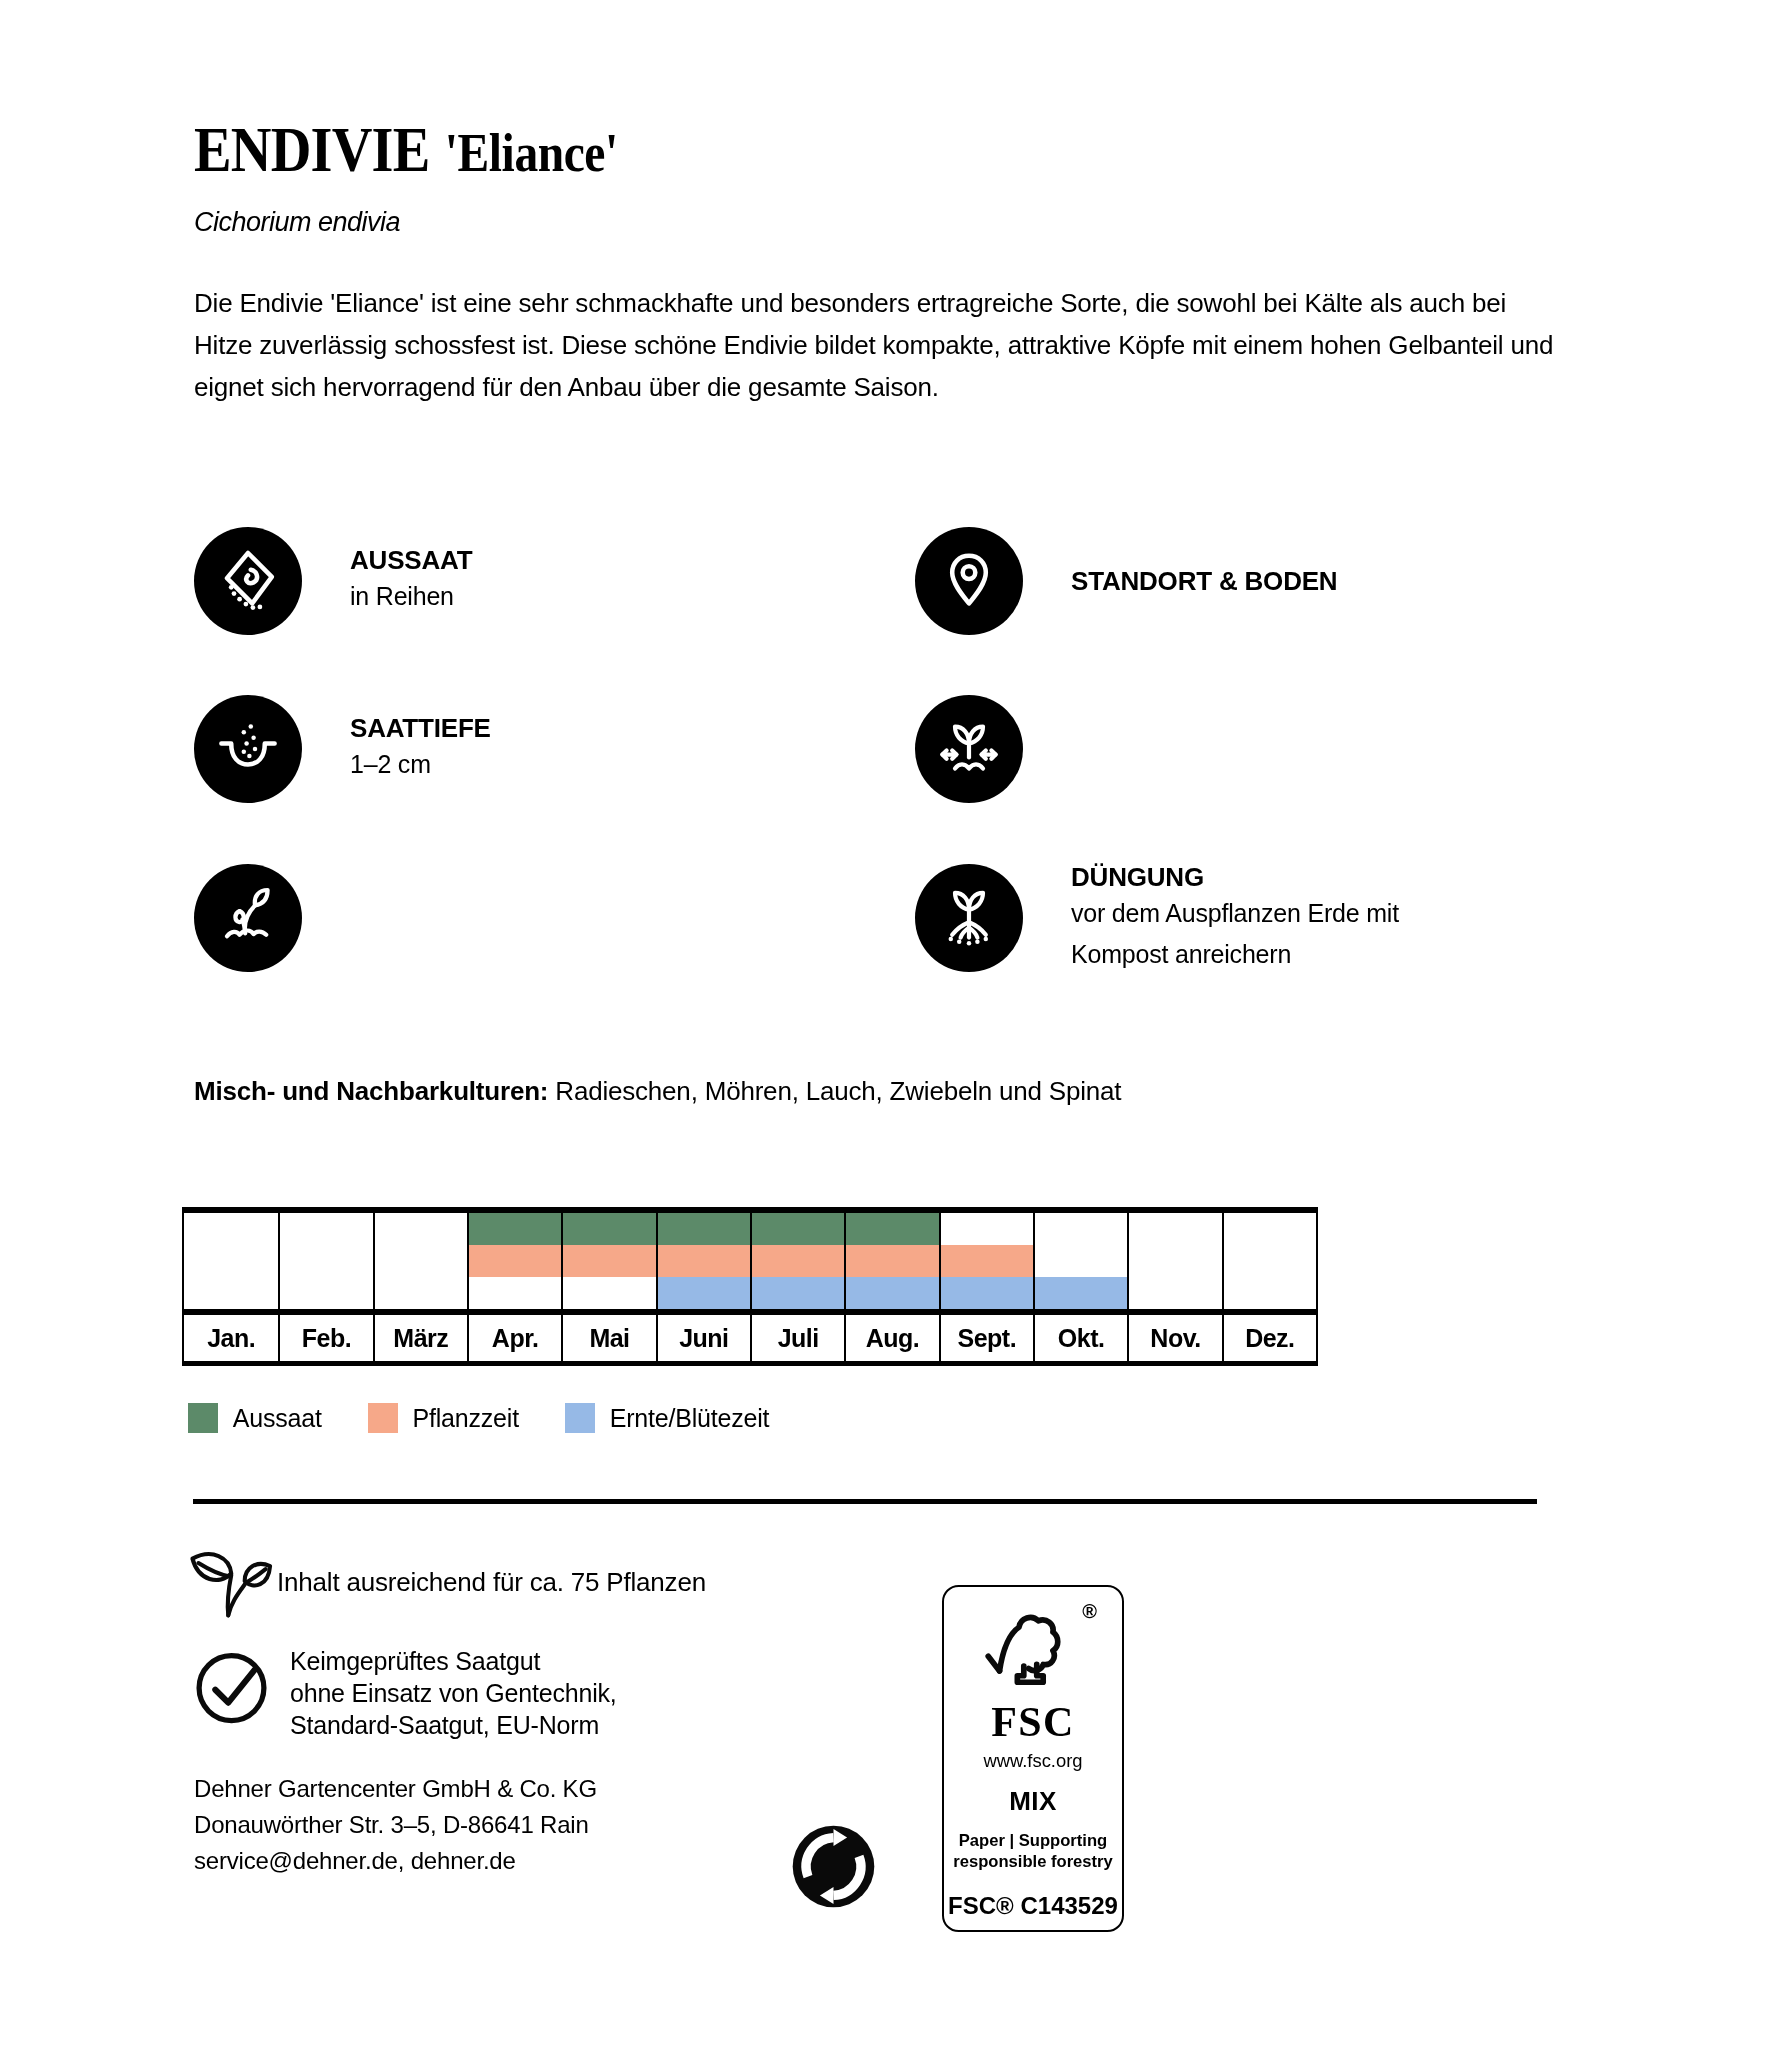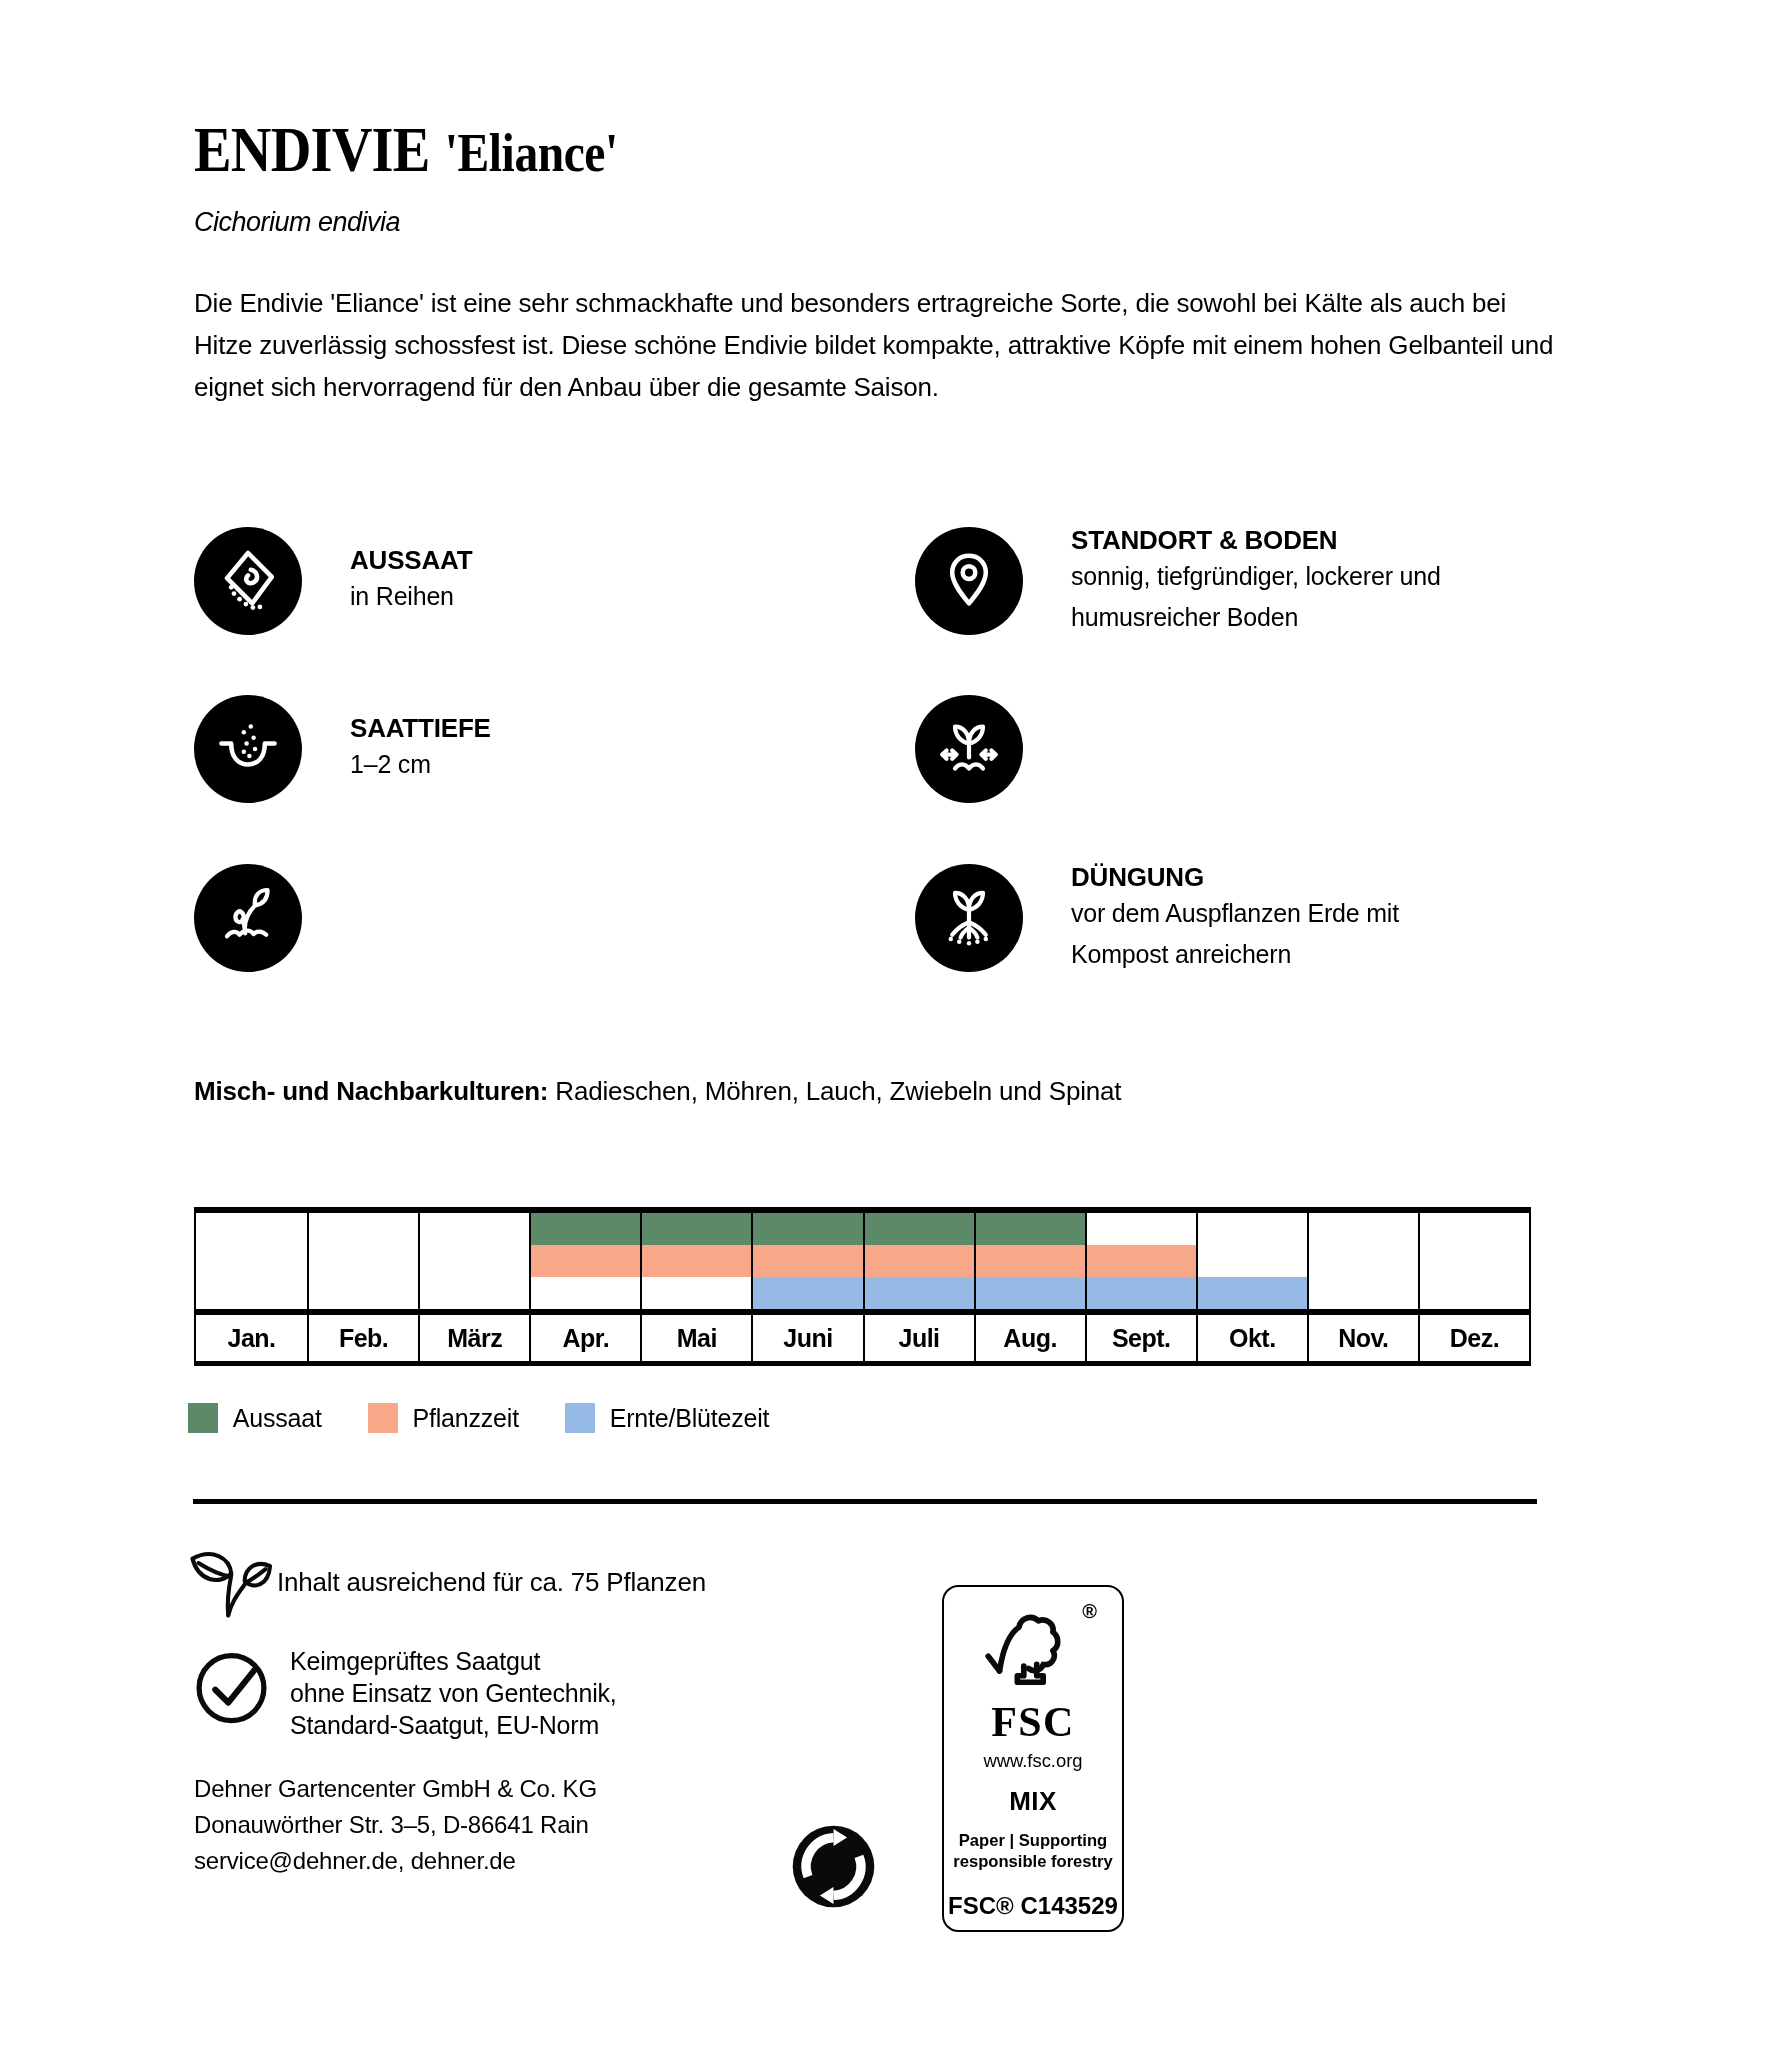--- a/index.html
+++ b/index.html
@@ -22,21 +22,21 @@
   .info-text{margin-left:48px;}
   .info-text.narrow{width:378px;}
   .info-title{font-weight:bold;font-size:26px;letter-spacing:-0.2px;}
   .info-sub{font-size:25px;line-height:41px;letter-spacing:-0.2px;}
 
   
   .companion{left:194px;top:1076px;font-size:26px;letter-spacing:-0.2px;}
   .companion b{font-weight:bold;}
 
   
-  #calendar-grid{left:194px;top:1207px;width:1337px;display:grid;grid-template-columns:repeat(12,1fr);
+  #calendar-grid{left:182px;top:1207px;width:1136px;display:grid;grid-template-columns:repeat(12,1fr);
     border:2.3px solid #000;border-top-width:6px;border-bottom-width:5.5px;box-sizing:border-box;background:#fff;}
   .cal-cell{box-sizing:border-box;}
   .cal-cell.band{height:32px;}
   .cal-cell.month-label{height:52px;border-top:6px solid #000;display:flex;align-items:center;justify-content:center;
     font-weight:bold;font-size:25px;letter-spacing:-0.5px;}
   .cal-cell.vline{border-left:2.3px solid #000;}
 
   
   #legend{left:188px;top:1403px;display:flex;align-items:center;}
   .legend-item{display:flex;align-items:center;margin-right:46px;}
@@ -94,21 +94,20 @@
 
 <div class="abs info-block" style="left:915px;top:527px;">
   <div class="info-icon">
     <svg viewBox="0 0 100 100" fill="none" stroke="#fff" stroke-width="6.5" stroke-linecap="round" stroke-linejoin="round">
       <path d="M50 14 C36 14 26 24 26 38 C26 54 42 72 50 82 C58 72 74 54 74 38 C74 24 64 14 50 14 Z"></path>
       <circle cx="50" cy="38" r="9"></circle>
     </svg>
   </div>
   <div class="info-text narrow">
     <div class="info-title">STANDORT &amp; BODEN</div>
-    <div class="info-sub">sonnig, tiefgründiger, lockerer und humusreicher Boden</div>
   </div>
 </div>
 
 <div class="abs info-block" style="left:194px;top:695px;">
   <div class="info-icon">
     <svg viewBox="0 0 100 100" fill="none" stroke="#fff" stroke-width="6.5" stroke-linecap="round" stroke-linejoin="round">
       <path d="M12 42 L26 42 C26 62 36 72 50 72 C64 72 74 62 74 42 L88 42"></path>
       <g fill="#fff" stroke="none">
         <circle cx="44" cy="26" r="3.2"></circle>
           <circle cx="54" cy="18" r="3.2"></circle>

